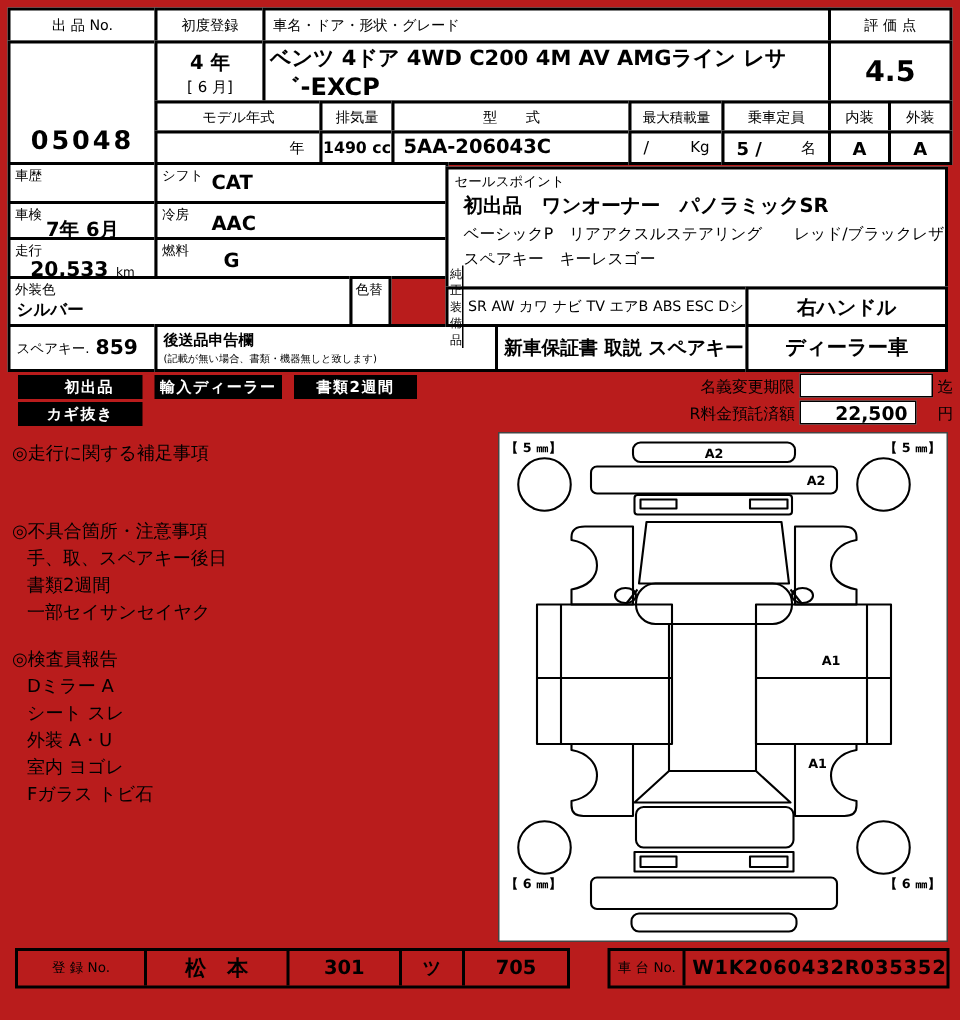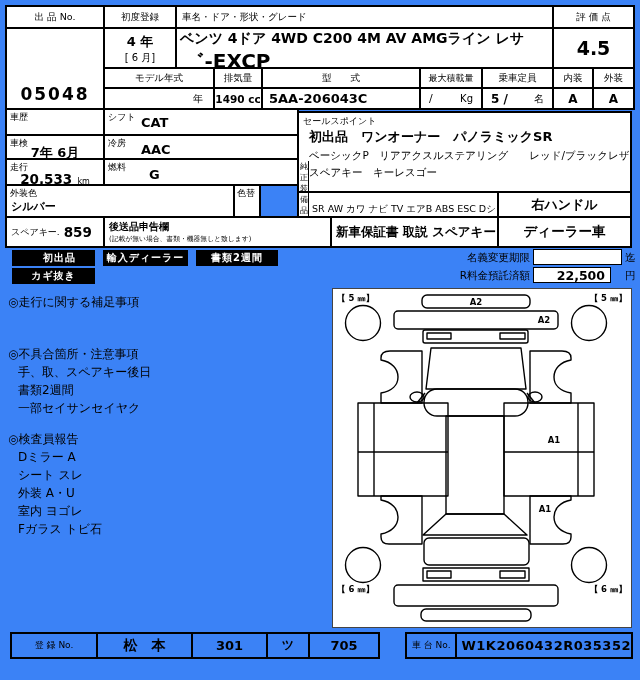--- a/index.html
+++ b/index.html
@@ -1,16 +1,16 @@
 <!DOCTYPE html>
 <html><head>
 <meta charset="utf-8">
 <style>
   html,body{margin:0;padding:0;background:#fff;}
-  .sheet{position:relative;width:640px;height:680px;background:#3b82f6;color:#000;
+  .sheet{position:relative;width:640px;height:680px;background:#b91c1c;color:#000;
          font-family:"DejaVu Sans","Liberation Sans",sans-serif;overflow:hidden;}
   .cell{position:absolute;box-sizing:border-box;border:2px solid #000;background:#fff;}
   .abs{position:absolute;box-sizing:border-box;}
   .ctr{display:flex;align-items:center;justify-content:center;text-align:center;}
   .lblcell{font-size:9.5px;}
   .corner-lbl{position:absolute;top:1px;left:3px;font-size:9px;white-space:nowrap;}
   .val{font-weight:bold;}
   .badge{position:absolute;box-sizing:border-box;background:#000;color:#fff;
          font-size:10px;font-weight:bold;display:flex;align-items:center;justify-content:center;
          letter-spacing:1px;white-space:nowrap;}
@@ -31,21 +31,21 @@
 
   <div class="cell ctr lblcell" style="left:103px;top:5px;width:74px;height:24px;">初度登録</div>
   <div class="cell" style="left:103px;top:27px;width:74px;height:42px;text-align:center;">
     <div class="val nowrap" style="font-size:13px;margin-top:4px;">4 年</div>
     <div class="nowrap" style="font-size:10px;">[ 6 月]</div>
   </div>
 
   <div class="cell lblcell" style="left:175px;top:5px;width:379px;height:24px;display:flex;align-items:center;padding-left:5px;">車名・ドア・形状・グレード</div>
   <div class="cell" style="left:175px;top:27px;width:379px;height:42px;overflow:hidden;">
     <div class="val nowrap" style="font-size:14px;padding:1px 0 0 3px;">ベンツ 4ドア 4WD C200 4M AV AMGライン レサ</div>
-    <div class="val nowrap" style="font-size:20px;padding-left:7px;">゛-EXCP</div>
+    <div class="val nowrap" style="font-size:16px;padding-left:7px;">゛-EXCP</div>
   </div>
 
   <div class="cell ctr lblcell" style="left:103px;top:67px;width:112px;height:22px;">モデル年式</div>
   <div class="cell" style="left:103px;top:87px;width:112px;height:23px;display:flex;align-items:center;justify-content:flex-end;padding-right:10px;font-size:10px;">年</div>
 
   <div class="cell ctr lblcell" style="left:213px;top:67px;width:50px;height:22px;">排気量</div>
   <div class="cell ctr val nowrap" style="left:213px;top:87px;width:50px;height:23px;font-size:10.5px;">1490 cc</div>
 
   <div class="cell ctr lblcell" style="left:261px;top:67px;width:160px;height:22px;">型　　式</div>
   <div class="cell val" style="left:261px;top:87px;width:160px;height:23px;display:flex;align-items:center;padding-left:6px;font-size:13px;">5AA-206043C</div>
@@ -111,21 +111,21 @@
     <div class="nowrap" style="font-size:6.8px;padding-left:4px;">(記載が無い場合、書類・機器無しと致します)</div>
   </div>
 
   <div class="cell" style="left:297px;top:111px;width:335px;height:82px;overflow:hidden;">
     <div style="font-size:9px;padding:2px 0 0 4px;">セールスポイント</div>
     <div class="val nowrap" style="font-size:13px;padding-left:10px;">初出品　ワンオーナー　パノラミックSR</div>
     <div class="nowrap" style="font-size:10.5px;padding:3px 0 0 10px;">ベーシックP　リアアクスルステアリング　　レッド/ブラックレザー</div>
     <div class="nowrap" style="font-size:10.5px;padding:3px 0 0 10px;">スペアキー　キーレスゴー</div>
   </div>
 
-  <div class="cell" style="left:297px;top:191px;width:202px;height:27px;display:flex;align-items:flex-end;">
+  <div class="cell" style="left:297px;top:191px;width:202px;height:27px;display:flex;align-items:center;">
     <div style="font-size:8px;width:36px;border-right:1px solid #000;display:flex;align-items:center;padding-left:1px;">純正装備品</div>
     <div class="nowrap" style="font-size:9.5px;display:flex;align-items:center;padding-left:3px;">SR AW カワ ナビ TV エアB ABS ESC Dシ RH</div>
   </div>
   <div class="cell ctr val" style="left:497px;top:191px;width:135px;height:27px;font-size:13px;">右ハンドル</div>
   <div class="cell val" style="left:330px;top:216px;width:169px;height:32px;display:flex;align-items:center;padding-left:4px;font-size:12.5px;">新車保証書 取説 スペアキー</div>
   <div class="cell ctr val" style="left:497px;top:216px;width:135px;height:32px;font-size:13.5px;">ディーラー車</div>
 
   <div class="badge" style="left:12px;top:250px;width:83px;height:16px;padding-left:12px;">初出品</div>
   <div class="badge" style="left:103px;top:250px;width:85px;height:16px;">輸入ディーラー</div>
   <div class="badge" style="left:196px;top:250px;width:82px;height:16px;">書類2週間</div>

